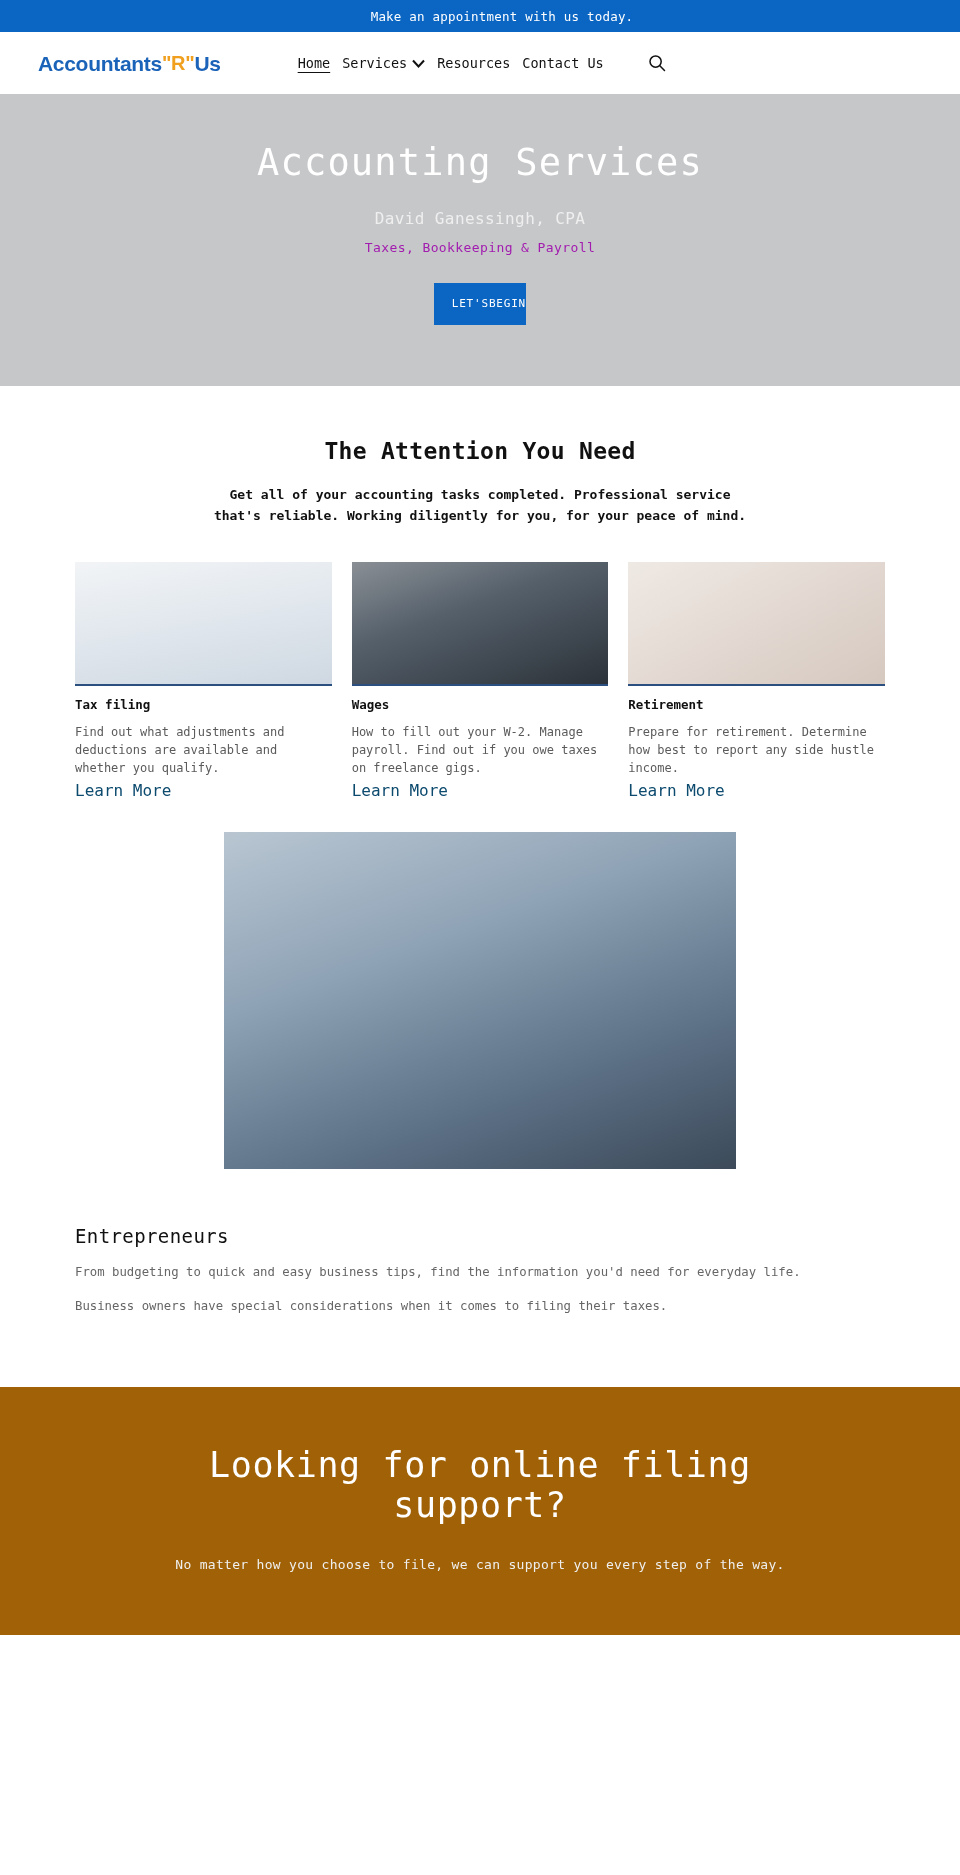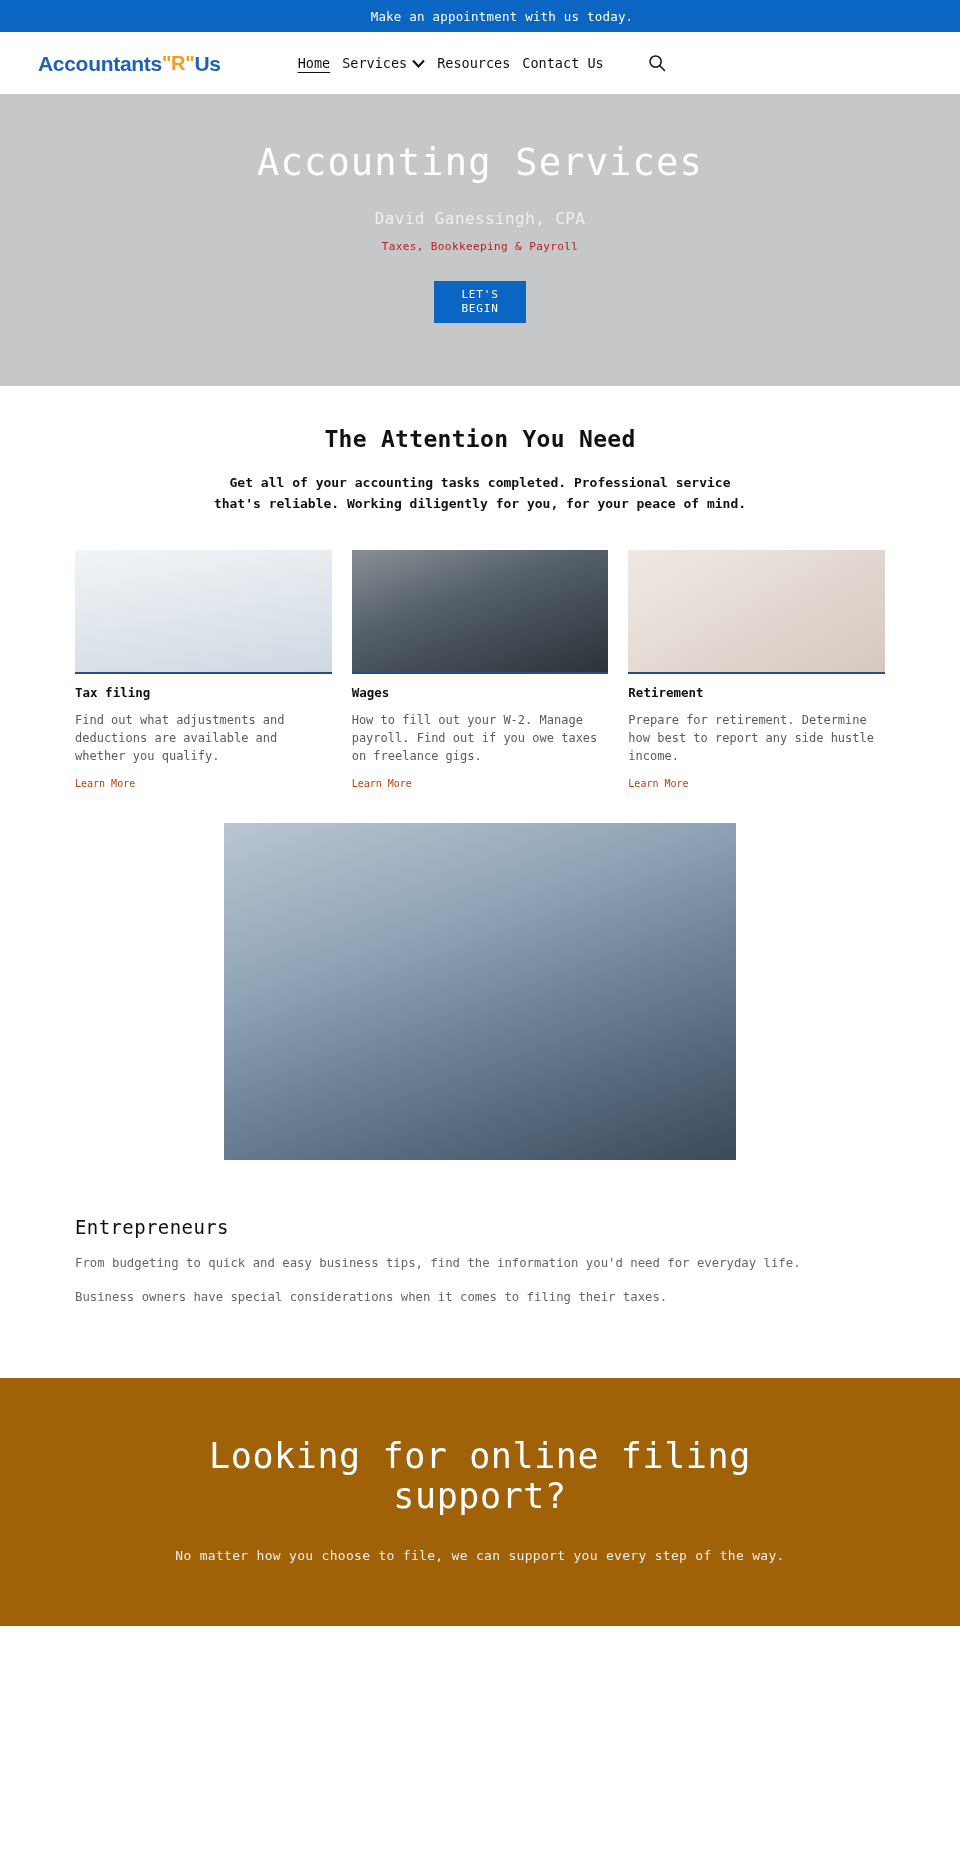--- a/index.html
+++ b/index.html
@@ -97,44 +97,44 @@
     text-align: center;
   }
   .hero-sub1 {
     margin-top: 24px;
     font-size: 16px;
     color: #efefef;
     letter-spacing: 0.4px;
   }
   .hero-sub2 {
     margin-top: 12px;
-    font-size: 11px;
-    color: #b91c1c;
+    font-size: 13px;
+    color: #a21caf;
     letter-spacing: 0.4px;
   }
   .hero-cta {
     margin-top: 28px;
     background: #0b66c3;
     color: #ffffff;
     border: none;
     width: 92px;
     height: 42px;
     font-family: "DejaVu Sans Mono", monospace;
     font-size: 11px;
     letter-spacing: 0.8px;
     line-height: 14px;
     cursor: pointer;
     display: flex;
-    flex-direction: column;
-    align-items: center;
-    justify-content: center;
-  }
-
-  
-  .section-white { background: #ffffff; padding-top: 40px; }
+    flex-direction: row;
+    align-items: center;
+    justify-content: flex-end;
+  }
+
+  
+  .section-white { background: #ffffff; padding-top: 52px; }
   .attn-title {
     text-align: center;
     font-size: 23px;
     font-weight: 700;
     color: #111111;
     letter-spacing: 0.3px;
   }
   .attn-text {
     margin: 20px auto 0;
     width: 548px;
@@ -167,23 +167,23 @@
     color: #111111;
   }
   .card-desc {
     margin-top: 11px;
     font-size: 12px;
     line-height: 18px;
     color: #5b5b5b;
   }
   .card-link {
     display: inline-block;
-    margin-top: 13px;
-    font-size: 10px;
-    color: #c2410c;
+    margin-top: 4px;
+    font-size: 16px;
+    color: #0c4a6e;
     text-decoration: none;
     cursor: pointer;
   }
 
   
   .feature-wrap {
     width: 810px;
     margin: 32px auto 0;
     display: flex;
     justify-content: center;

